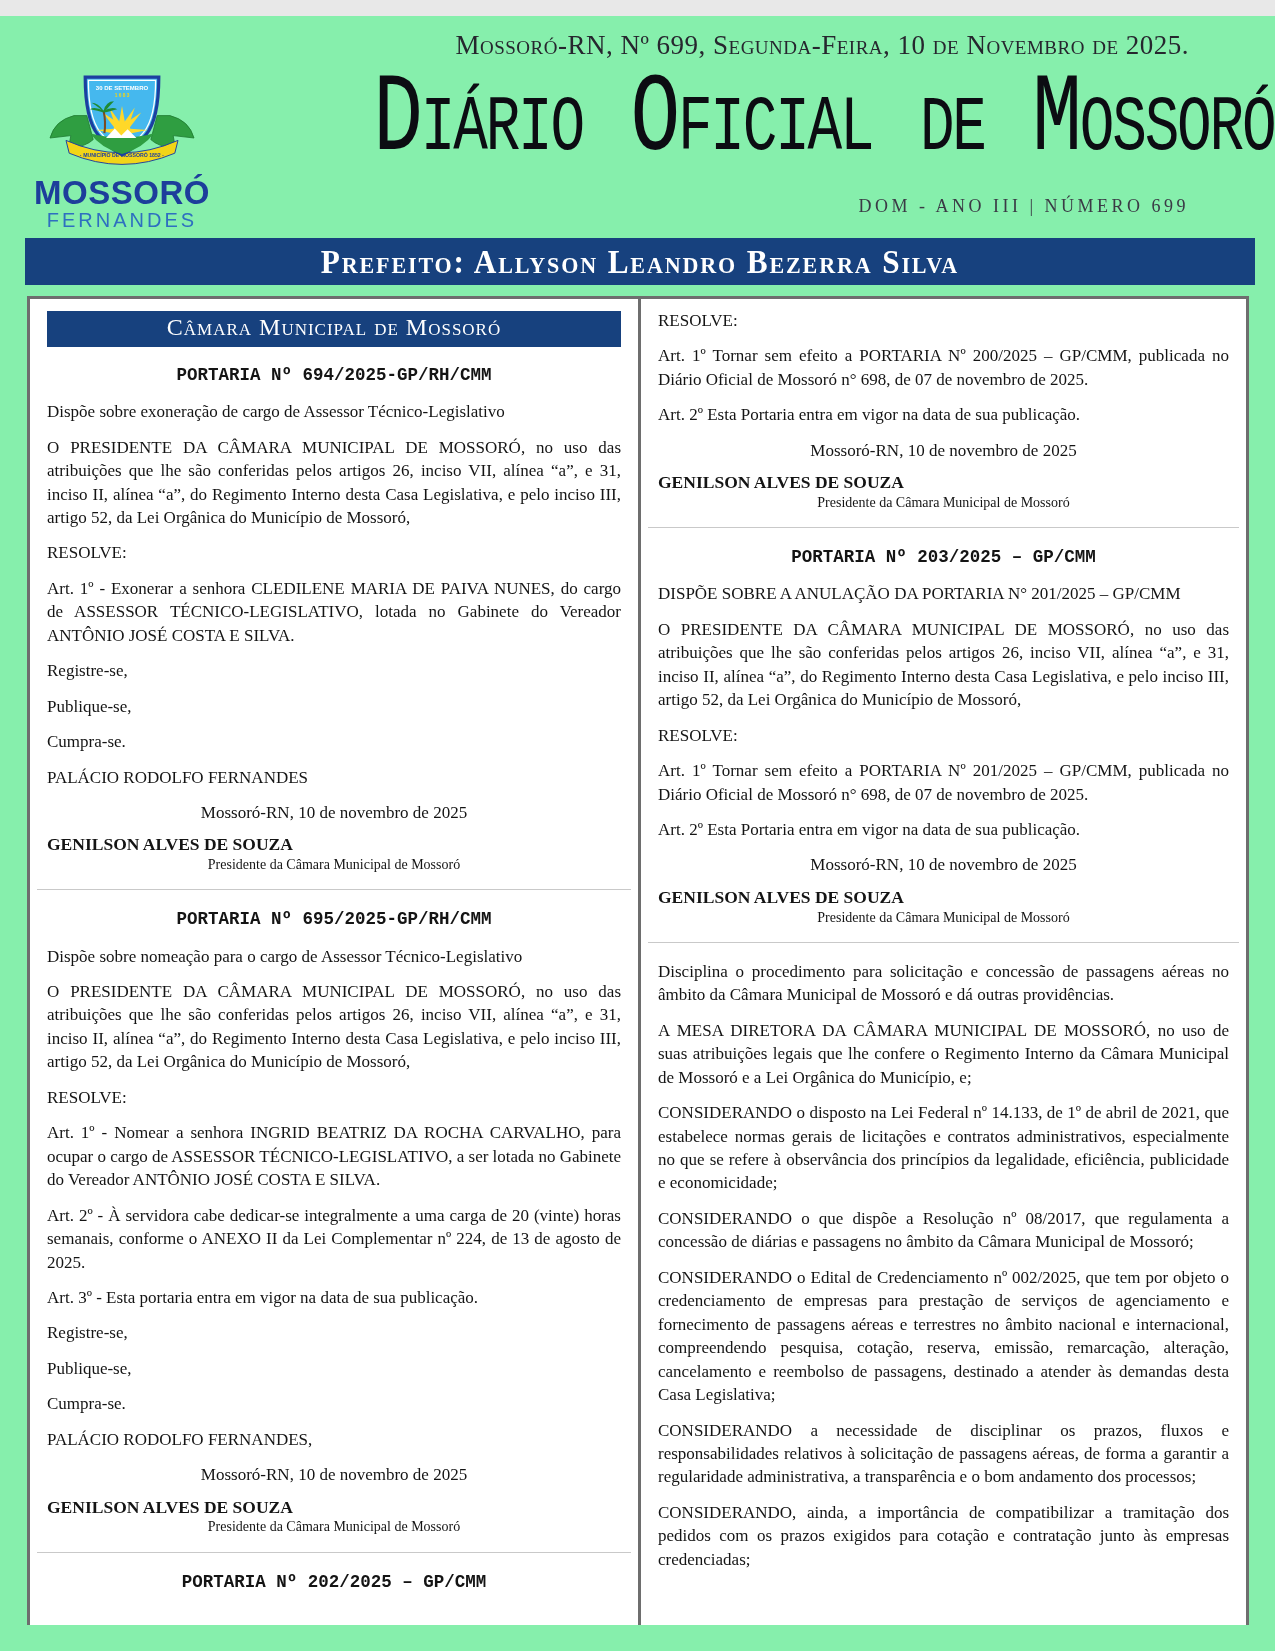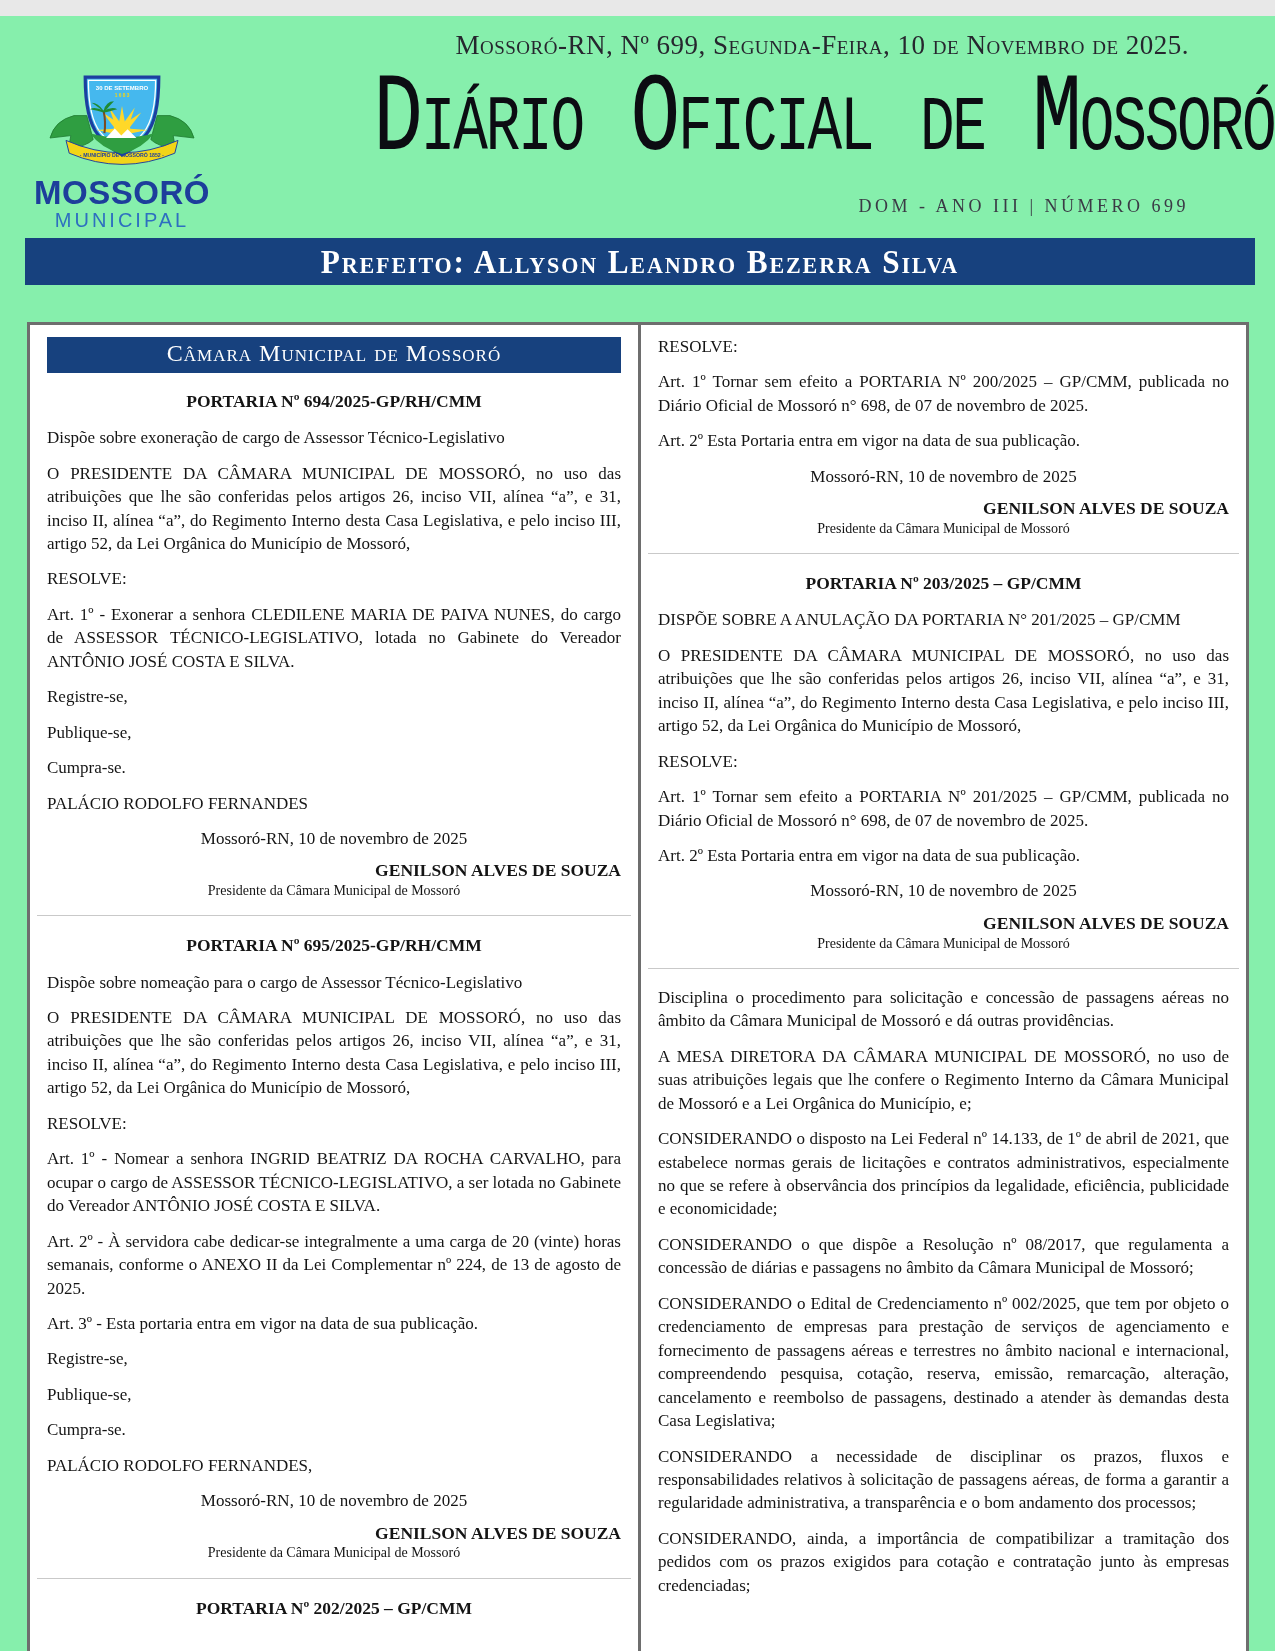--- a/index.html
+++ b/index.html
@@ -65,50 +65,51 @@
     background:var(--navy);
     display:flex; align-items:center; justify-content:center;font-weight:bold;
   }
   .prefeito-text{
     color:#fff; font-variant:small-caps;
     font-size:34px; letter-spacing:2px;
     transform:scaleX(.92); white-space:nowrap;
   }
   
   .content-box{
-    position:absolute; top:306px; left:27px; width:1222px; height:1329px;
+    position:absolute; top:280px; left:27px; width:1222px; height:1329px;
     border:3px solid var(--border-gray); border-bottom:none;
     display:flex; background:#fff;
   }
   .col{
     width:50%; padding:10px 17px 0 17px; overflow:hidden;
   }
   .col-right{ border-left:3px solid var(--border-gray); }
   
   .blk-section-header{
     background:var(--navy); color:#fff;
     text-align:center; font-variant:small-caps;
     font-size:24px; letter-spacing:1px;
     padding:3px 0 6px; margin:2px 0 16px;
   }
   .blk-doc-title{
     text-align:center; font-weight:bold;
     font-size:17.5px; line-height:1.38;
     margin:4px 0 13px;
+    font-family:Liberation Mono, monospace;
   }
   .blk-para{
     text-align:justify; font-size:17px; line-height:1.38;
     margin:0 0 12px; color:var(--ink);
   }
   .blk-center{
     text-align:center; font-size:17px; line-height:1.38;
     margin:2px 0 9px;
   }
   .blk-sig-name{
-    text-align:right; font-weight:bold; font-size:17.5px;
+    text-align:left; font-weight:bold; font-size:17.5px;
     line-height:1.3; margin:0;
   }
   .blk-sig-role{
     text-align:center; font-size:14px; line-height:1.3;
     margin:0 0 13px;
   }
   hr.blk-divider{
     border:0; border-top:1px solid var(--rule-gray);
     margin:15px -10px 17px;
   }
@@ -153,21 +154,21 @@
 
       <g>
         <path d="M77,56 Q80,70 78,84" stroke="#7A4A21" stroke-width="2.6" fill="none"></path>
         <path d="M77,56 Q66,50 60,54 Q70,56 77,58 Z" fill="#1F8A33"></path>
         <path d="M77,56 Q70,46 62,46 Q72,52 77,58 Z" fill="#1F8A33"></path>
         <path d="M77,56 Q80,44 90,44 Q82,52 78,58 Z" fill="#1F8A33"></path>
         <path d="M77,56 Q88,50 94,54 Q84,57 78,58 Z" fill="#1F8A33"></path>
       </g>
     </svg>
     <div class="logo-city">MOSSORÓ</div>
-    <div class="logo-org">MUNICIPAL</div>
+    <div class="logo-org">FERNANDES</div>
   </div>
 
   <div class="masthead">
     <span class="masthead-inner">Diário Oficial de Mossoró</span>
   </div>
 
   <div class="edition-line">DOM - ANO III | NÚMERO 699</div>
 
   <div class="prefeito-bar">
     <span class="prefeito-text">Prefeito: Allyson Leandro Bezerra Silva</span>

